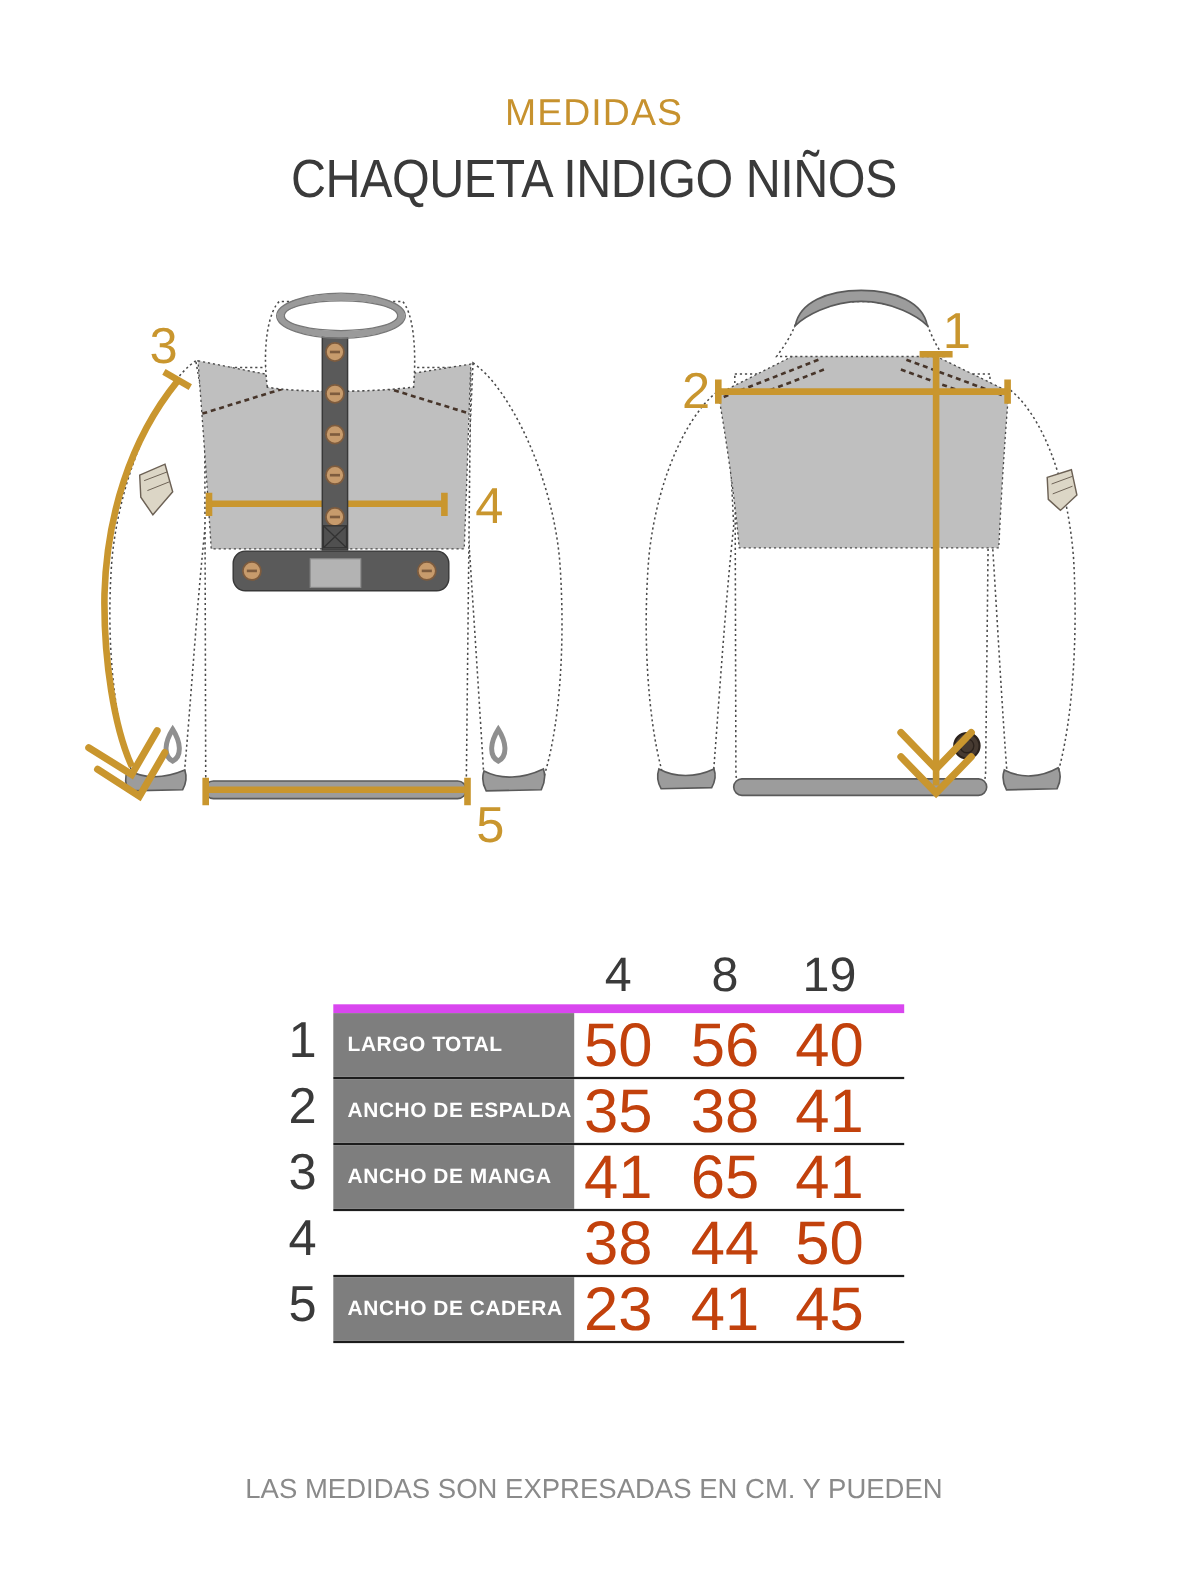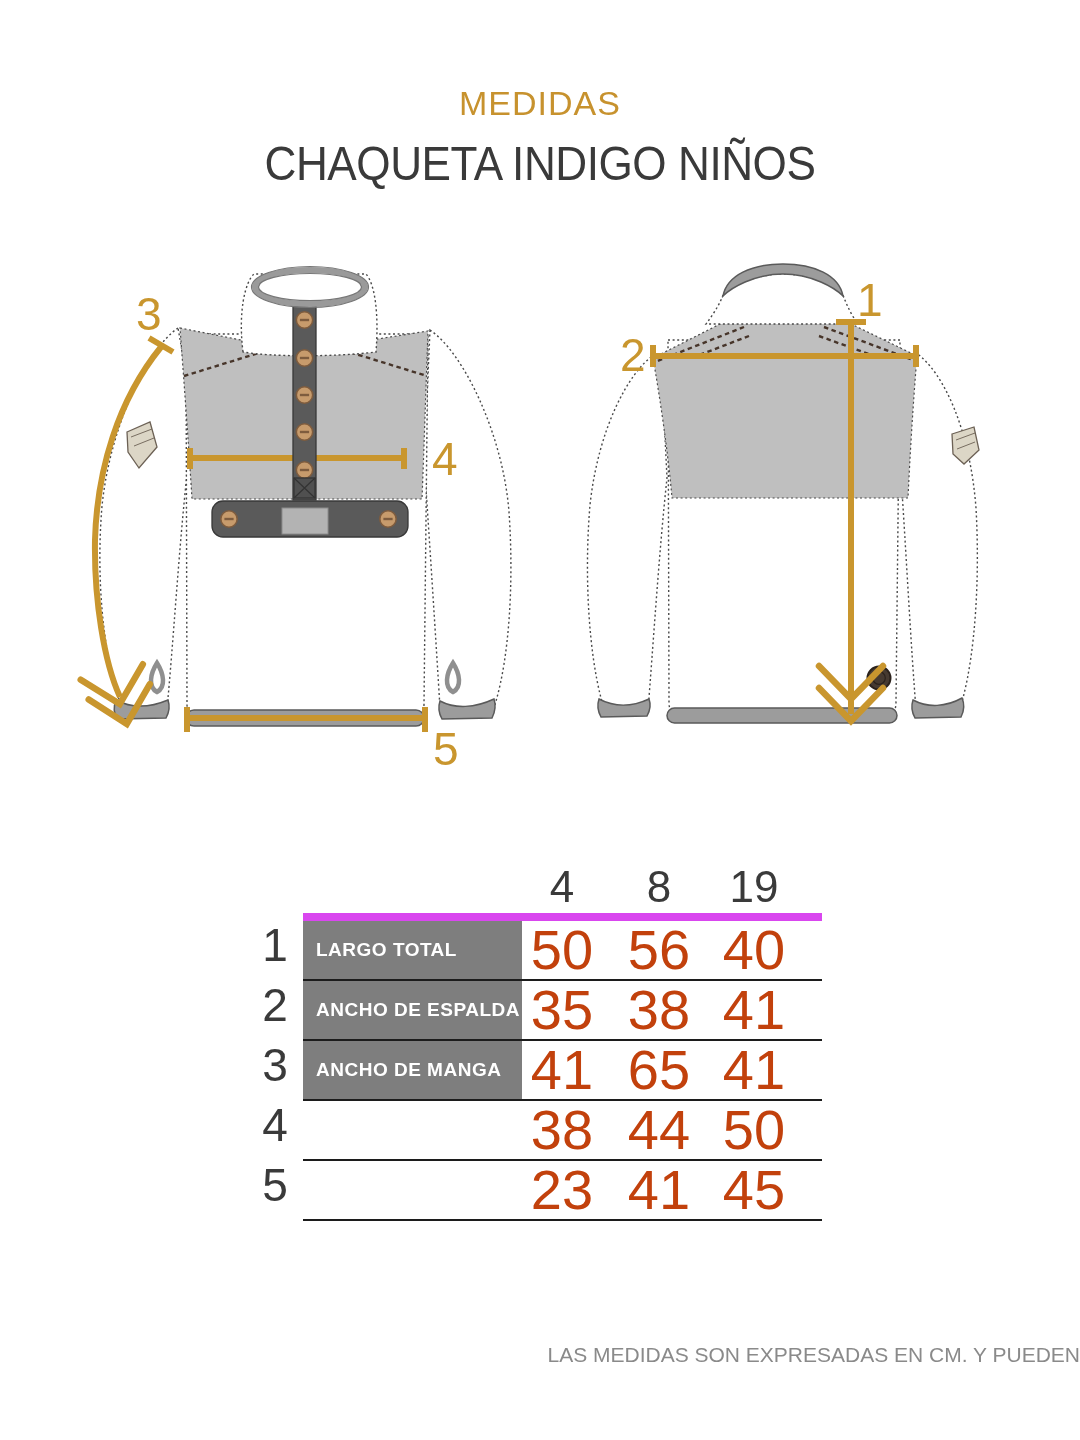--- a/index.html
+++ b/index.html
@@ -33,22 +33,22 @@
   .trow{display:flex;height:58px;border-bottom:2px solid #1C1C1C;position:relative;}
   .lblcell{width:219px;background:#7E7E7E;display:flex;align-items:center;
            box-sizing:border-box;padding-left:13px;color:#ffffff;
            font-weight:bold;font-size:19px;letter-spacing:.5px;}
   .valcell{position:absolute;top:0;width:90px;height:58px;line-height:58px;
            text-align:center;font-size:56px;color:#c2410c;}
   .numcol{position:absolute;left:0;top:53px;width:50px;}
   .numcell{height:60px;line-height:60px;text-align:center;
            font-size:46px;color:#3A3A3A;}
   
-  .footer{position:absolute;top:1340px;left:0;width:100%;text-align:right;
-          font-size:21px;line-height:29px;color:#8A8A8A;}
+  .footer{position:absolute;top:1340px;left:0;width:100%;text-align:center;
+          font-size:25px;line-height:29px;color:#8A8A8A;}
 </style>
 </head>
 <body>
 
 <div class="page">
 
   <div class="hdr">
     <div class="eyebrow">MEDIDAS</div>
     <div class="product">CHAQUETA INDIGO NIÑOS</div>
   </div>
@@ -212,20 +212,21 @@
         <span class="valcell" style="left:214px">41</span>
         <span class="valcell" style="left:311px">65</span>
         <span class="valcell" style="left:406px">41</span>
       </div>
       <div class="trow">
         <span class="valcell" style="left:214px">38</span>
         <span class="valcell" style="left:311px">44</span>
         <span class="valcell" style="left:406px">50</span>
       </div>
       <div class="trow">
+        <div class="lblcell">ANCHO DE CADERA</div>
         <span class="valcell" style="left:214px">23</span>
         <span class="valcell" style="left:311px">41</span>
         <span class="valcell" style="left:406px">45</span>
       </div>
     </div>
   </div>
 
   <div class="footer">
     <div>LAS MEDIDAS SON EXPRESADAS EN CM. Y PUEDEN</div>
   </div>

